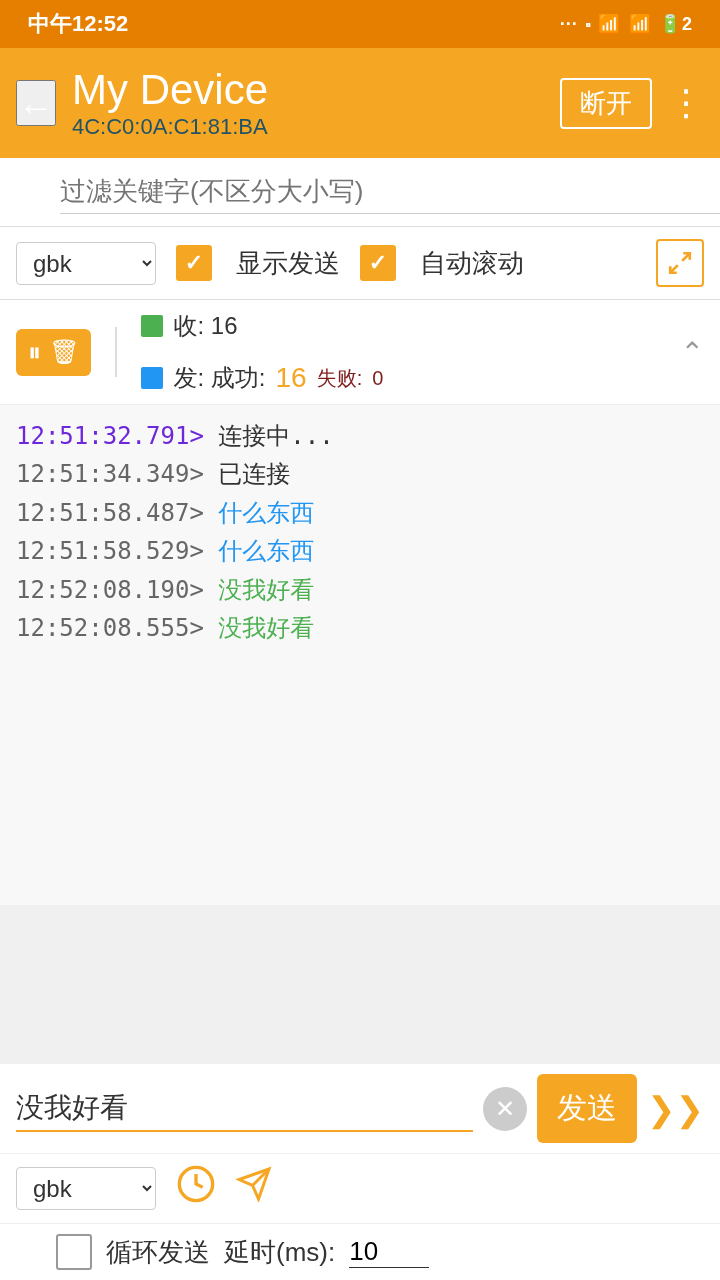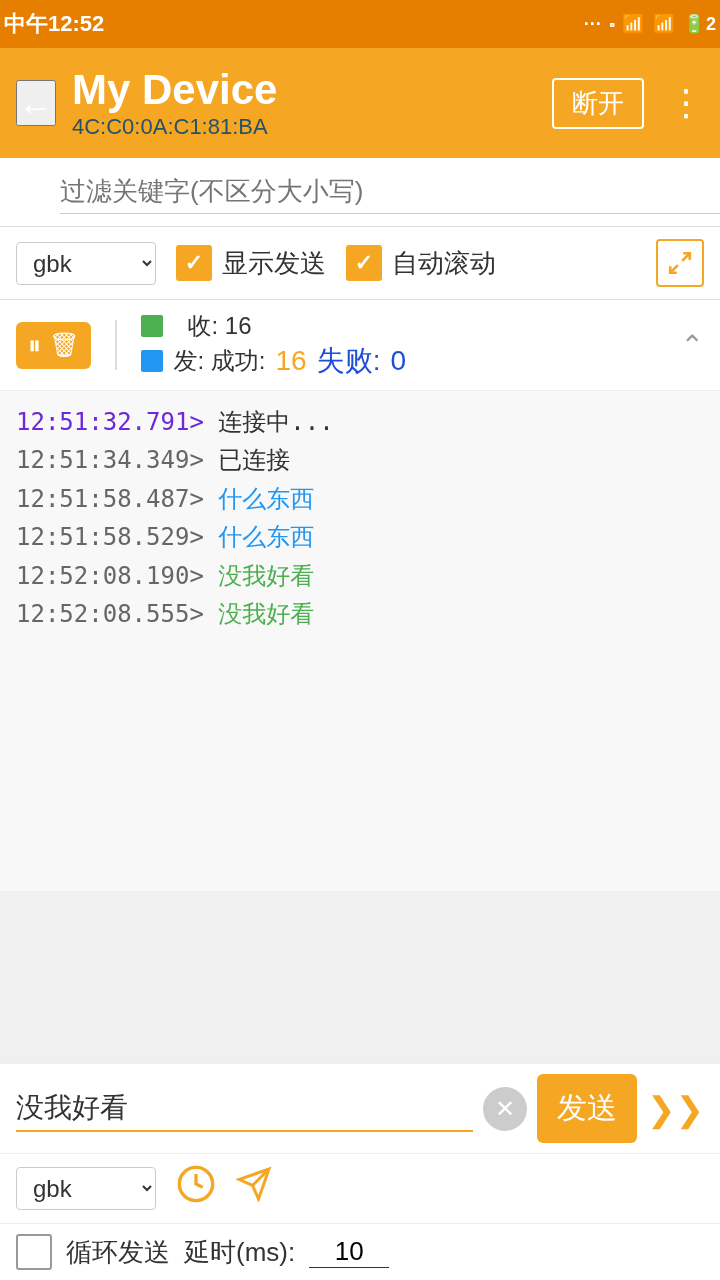--- a/index.html
+++ b/index.html
@@ -12,21 +12,21 @@
       overflow-x: hidden;
     }
 
     
     .status-bar {
       background: #e67e00;
       height: 48px;
       display: flex;
       align-items: center;
       justify-content: space-between;
-      padding: 0 4px;
+      padding: 0 28px;
       color: white;
       font-size: 22px;
       font-weight: bold;
     }
     .status-bar-right {
       display: flex;
       align-items: center;
       gap: 8px;
     }
     .status-icon { font-size: 18px; }
@@ -43,32 +43,32 @@
     .toolbar-back {
       font-size: 36px;
       color: white;
       cursor: pointer;
     }
     .toolbar-title {
       flex: 1;
     }
     .toolbar-title-main {
       font-size: 42px;
-      font-weight: bold;
+      font-weight: normal;
       color: white;
     }
     .toolbar-title-sub {
       font-size: 22px;
       color: #0c4a6e;
       opacity: 0.9;
     }
     .toolbar-actions {
       display: flex;
       align-items: center;
-      gap: 24px;
+      gap: 16px;
     }
     .btn-disconnect {
       background: transparent;
       border: 2px solid white;
       color: white;
       padding: 6px 18px;
       font-size: 26px;
       border-radius: 4px;
       cursor: pointer;
     }
@@ -113,21 +113,21 @@
       font-size: 24px;
       padding: 6px 12px;
       color: #333;
       background: white;
       cursor: pointer;
       min-width: 140px;
     }
     .checkbox-group {
       display: flex;
       align-items: center;
-      gap: 10px;
+      gap: 24px;
     }
     .checkbox-orange {
       width: 36px;
       height: 36px;
       border: 2px solid #f5a623;
       background: #f5a623;
       display: flex;
       align-items: center;
       justify-content: center;
       border-radius: 3px;
@@ -188,22 +188,22 @@
       height: 50px;
       background: #ddd;
       margin: 0 8px;
     }
     .stats-text {
       flex: 1;
     }
     .stats-recv {
       display: flex;
       align-items: center;
-      gap: 24px;
-      margin-bottom: 0;
+      gap: 10px;
+      margin-bottom: 20px;
     }
     .stats-send {
       display: flex;
       align-items: center;
       gap: 10px;
     }
     .dot-green {
       width: 22px;
       height: 22px;
       background: #4caf50;
@@ -219,22 +219,22 @@
     }
     .stats-label {
       font-size: 24px;
       color: #333;
     }
     .stats-success {
       font-size: 28px;
       color: #f5a623;
     }
     .stats-fail {
-      font-size: 28px;
-      color: #1d4ed8;
+      font-size: 20px;
+      color: #7f1d1d;
     }
     .collapse-btn {
       color: #999;
       font-size: 28px;
       cursor: pointer;
     }
 
     
     .log-area {
       background: #f8f8f8;
@@ -339,20 +339,21 @@
       color: #f5a623;
       font-size: 36px;
     }
 
     
     .loop-row {
       display: flex;
       align-items: center;
       padding: 10px 16px;
       gap: 14px;
+      margin-left: 40px;
     }
     .checkbox-empty {
       width: 36px;
       height: 36px;
       border: 2px solid #999;
       border-radius: 3px;
       cursor: pointer;
     }
     .loop-label {
       font-size: 26px;
@@ -361,21 +362,20 @@
     .delay-label {
       font-size: 26px;
       color: #333;
     }
     .delay-input {
       border: none;
       border-bottom: 1px solid #333;
       font-size: 26px;
       width: 80px;
       outline: none;
-      text-align: center;
       background: transparent;
     }
   </style>
 </head>
 <body>
 
 <div class="status-bar">
   <span>中午12:52</span>
   <div class="status-bar-right">
     <span class="status-icon">···</span>

